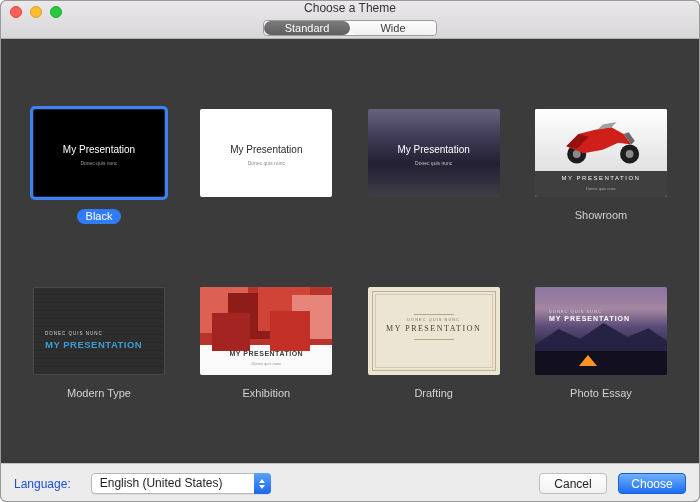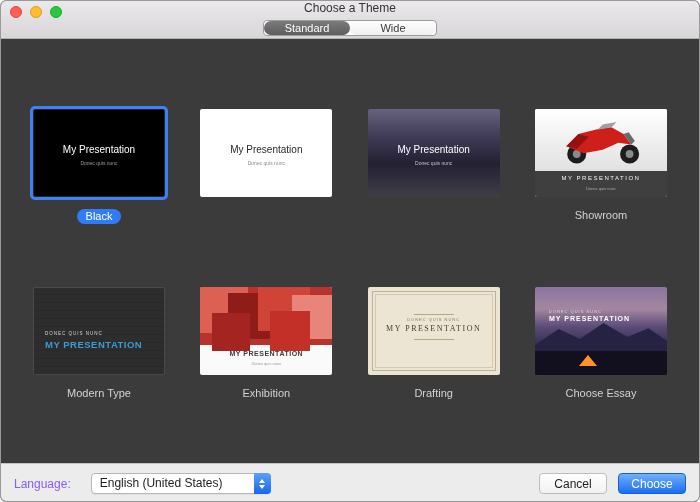--- a/index.html
+++ b/index.html
@@ -131,21 +131,21 @@
   .v4 { left: 94px; top: 22px; width: 17px; height: 30px; background: #37261a; }
   .t-vases .shelf { position: absolute; left: 0; right: 0; top: 52px; height: 2px; background: #0d0906; }
   .t-vases .tt { left: 14px; width: auto; text-align: left; top: 56px; font-size: 6.5px;
                  letter-spacing: 1px; color: #f2f2f2; font-weight: bold; }
   .t-vases .ts { left: 14px; width: auto; text-align: left; top: 67px; font-size: 4px;
                  letter-spacing: .5px; color: #4fa8c8; }
 
   
   .footer { height: 40px; background: #ececec; border-top: 1px solid #c2c2c2;
             display: flex; align-items: center; padding: 0 13px; }
-  .lang-label { font-size: 12px; color: #8b5cf6; }
+  .lang-label { font-size: 12px; color: #1d4ed8; }
   .select { margin-left: 20px; position: relative; width: 180px; height: 21px; background: #fff;
             border: 1px solid #b6b6b6; border-radius: 4px; font-size: 12px; color: #1e1e1e;
             line-height: 19px; padding-left: 8px; box-shadow: 0 1px 1px rgba(0,0,0,.06); }
   .select-stepper { position: absolute; right: -1px; top: -1px; bottom: -1px; width: 17px;
             background: linear-gradient(#5aa2f8, #1b66ee); border-radius: 0 4px 4px 0;
             display: flex; flex-direction: column; align-items: center; justify-content: center; gap: 2px; }
   .chev { width: 0; height: 0; border-left: 3px solid transparent; border-right: 3px solid transparent; }
   .chev.up   { border-bottom: 4px solid #fff; }
   .chev.down { border-top: 4px solid #fff; }
   .footer-spacer { flex: 1; }
@@ -257,21 +257,21 @@
     </div>
 
     <div class="cell">
       <div class="thumb t-photoessay">
         <div class="mtn"></div>
         <div class="ground"></div>
         <div class="tent"></div>
         <div class="ts">DONEC QUIS NUNC</div>
         <div class="tt">MY PRESENTATION</div>
       </div>
-      <div class="label">Choose Essay</div>
+      <div class="label">Photo Essay</div>
     </div>
 
     <div class="cell">
       <div class="thumb t-bridge">
         <div class="photo">
           <svg width="132" height="64" viewBox="0 0 132 64">
             <path d="M-4 52 Q 36 6 136 18 L136 34 Q 48 24 -4 64 Z" fill="#a8a8a8"></path>
             <path d="M-4 58 Q 48 18 136 26" stroke="#707070" stroke-width="3" fill="none"></path>
             <path d="M30 34 L30 52 M60 26 L60 46 M90 22 L90 40" stroke="#8a8a8a" stroke-width="2"></path>
           </svg>

